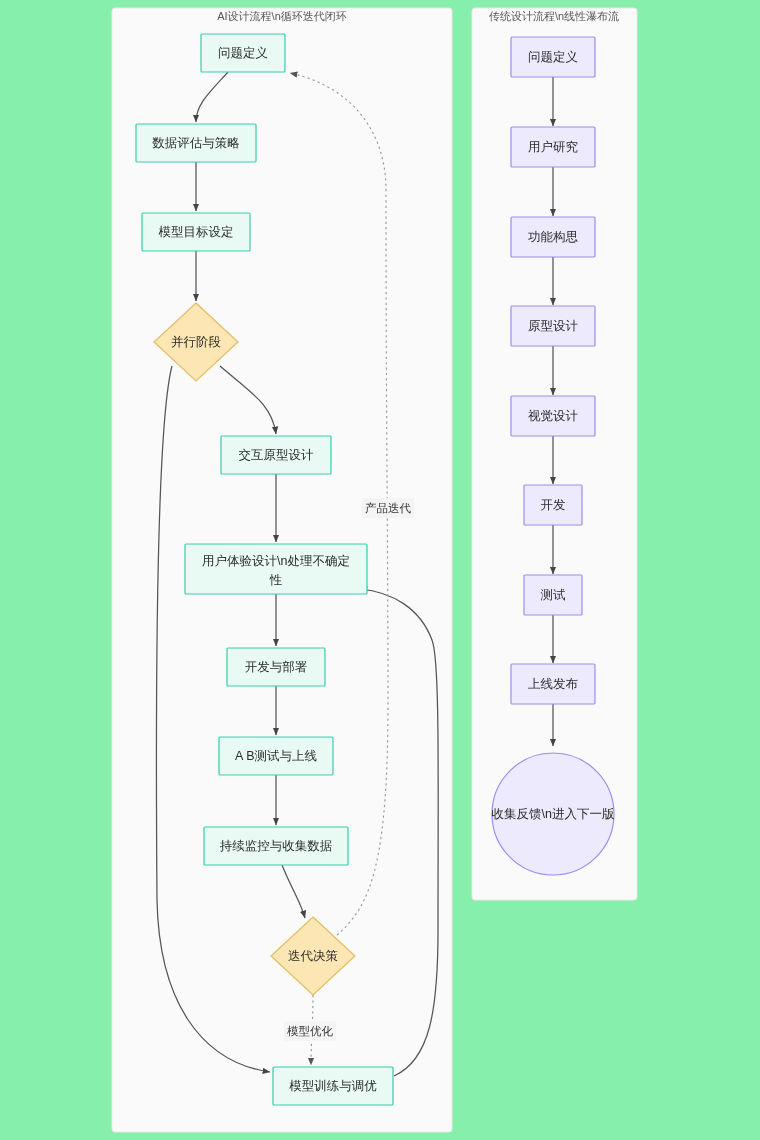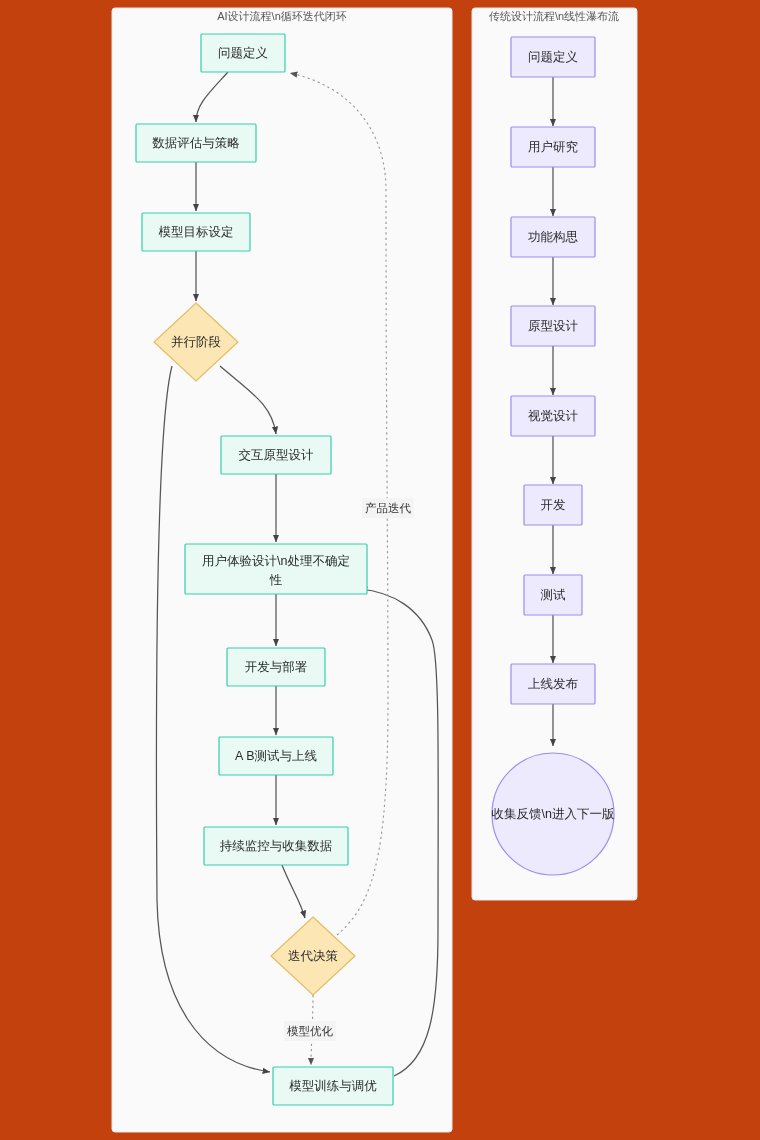--- a/index.html
+++ b/index.html
@@ -5,21 +5,21 @@
   html, body {
     margin: 0;
     padding: 0;
     background: #ffffff;
     font-family: "Liberation Sans", "DejaVu Sans", sans-serif;
   }
   #stage {
     position: relative;
     width: 760px;
     height: 1140px;
-    background: #c2410c;
+    background: #86efac;
     overflow: hidden;
   }
   svg#chart { display: block; }
   .sg-rect {
     fill: #fafafa;
     stroke: #e8e8e8;
     stroke-width: 1;
   }
   .sg-title {
     font-size: 11px;

